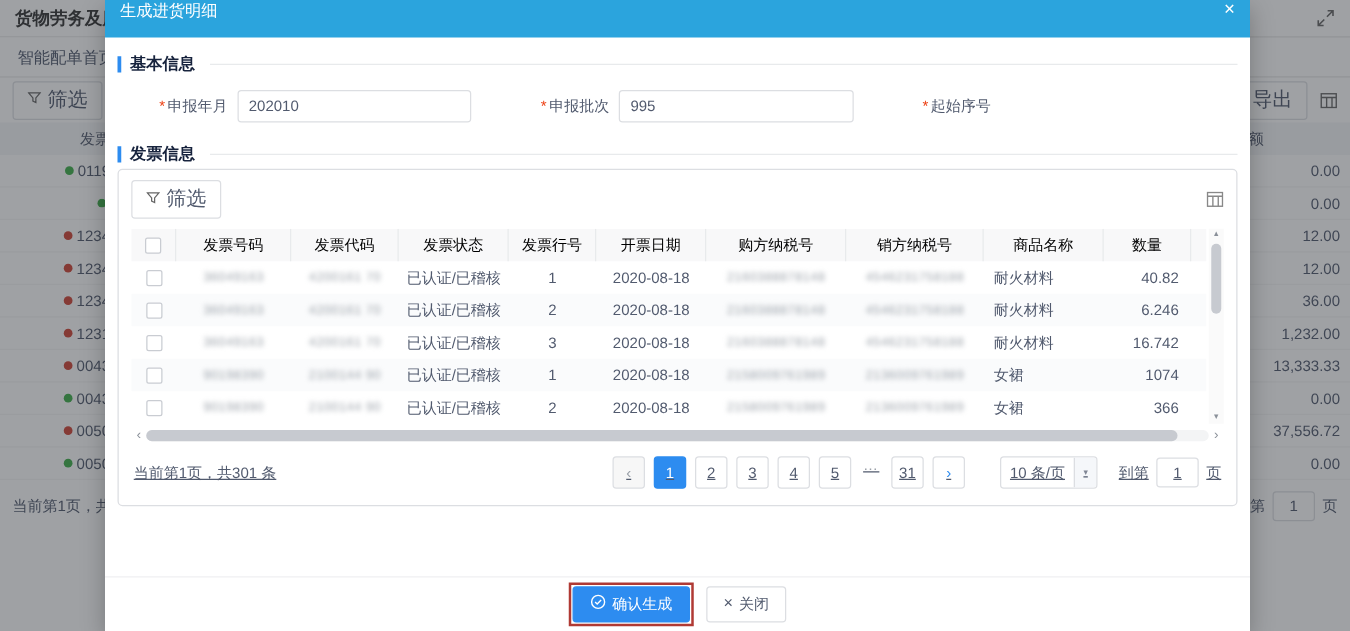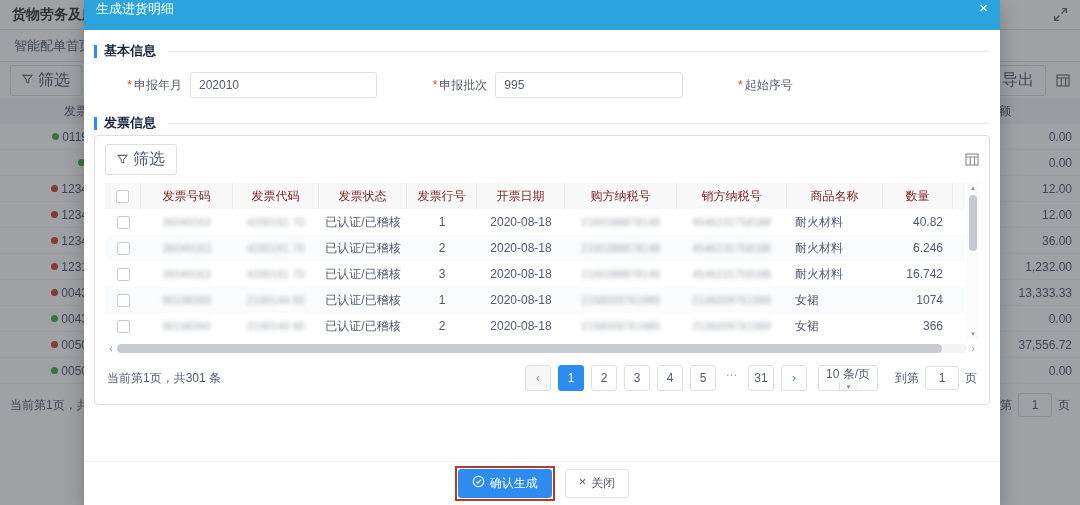--- a/index.html
+++ b/index.html
@@ -49,49 +49,49 @@
   .req { color:#ed4014; margin-right:2px; }
   .f-input { flex:1; min-width:0; height:26px; border:1px solid #dcdee2; border-radius:3px; padding:0 8px; font-size:12px; color:#515a6e; background:#fff; outline:none; font-family:inherit; }
 
   .invoice-panel { border:1px solid #dcdee2; border-radius:4px; padding:8px 10px 4px; }
   .panel-toolbar { display:flex; align-items:center; justify-content:space-between; margin-bottom:8px; }
   .icon-gray { color:#808695; display:inline-flex; }
 
   .table-zone { display:flex; }
   .t-scroll { flex:1; overflow:hidden; position:relative; }
   .t-inner { width:940px; }
-  .thead { display:flex; height:26px; background:#f8f8f9; align-items:stretch; font-size:12px; color:#7f1d1d; }
+  .thead { display:flex; height:26px; background:#f8f8f9; align-items:stretch; font-size:12px; color:#000000; }
   .hcell { display:flex; align-items:center; justify-content:center; border-right:1px solid #e8eaec; white-space:nowrap; overflow:hidden; }
   .hcell:last-child { border-right:none; }
   .trow { display:flex; height:26px; align-items:stretch; font-size:12px; color:#515a6e; }
   .trow.alt { background:#fafbfc; }
   .cell { display:flex; align-items:center; justify-content:center; white-space:nowrap; overflow:hidden; }
   .cell.left { justify-content:flex-start; padding-left:8px; }
   .cell.right { justify-content:flex-end; padding-right:10px; }
   .c0{width:36px}.c1{width:92px}.c2{width:86px}.c3{width:88px}.c4{width:70px}.c5{width:88px}.c6{width:112px}.c7{width:110px}.c8{width:96px}.c9{width:70px}.c10{width:76px}
   .cbx { width:13px; height:13px; border:1px solid #c9ccd2; border-radius:2px; background:#fff; display:inline-block; }
   .redact { filter:blur(2px); color:#9aa0a8; font-size:10px; letter-spacing:.5px; }
 
   .vscroll { width:12px; flex:none; background:#fafafa; position:relative; display:flex; flex-direction:column; align-items:center; justify-content:space-between; margin-left:2px; }
   .vs-arrow { font-size:7px; color:#8a9099; height:10px; line-height:10px; }
   .vs-thumb { position:absolute; top:12px; left:2px; width:8px; height:56px; background:#c7cad0; border-radius:4px; }
 
   .hscroll { display:flex; align-items:center; height:12px; margin:3px 0 2px; }
   .hs-arrow { font-size:11px; color:#8a9099; width:12px; text-align:center; line-height:12px; flex:none; }
   .hs-track { flex:1; height:9px; background:#f3f4f5; border-radius:5px; position:relative; }
   .hs-thumb { position:absolute; left:0; top:0; height:9px; width:97%; background:#c7cad0; border-radius:5px; }
 
-  .panel-pagination { display:flex; align-items:center; justify-content:space-between; padding:9px 2px 9px; font-size:12px; color:#515a6e; }
+  .panel-pagination { display:flex; align-items:center; justify-content:space-between; padding:9px 2px 9px; font-size:12px; color:#515a6e;text-decoration:underline; }
   .pager { display:flex; align-items:center; gap:7px; }
   .page-btn { min-width:26px; height:26px; padding:0 4px; line-height:24px; text-align:center; border:1px solid #dcdee2; border-radius:3px; background:#fff; font-size:12px; color:#515a6e; cursor:pointer; }
   .page-btn.active { background:#2d8cf0; border-color:#2d8cf0; color:#fff; }
   .page-btn.prev { color:#9aa0a8; background:#f7f7f7; }
   .page-btn.next { color:#2d8cf0; }
   .ellipsis { min-width:18px; text-align:center; color:#9aa0a8; letter-spacing:1px; }
-  .page-size { display:flex; align-items:center; height:26px; border:1px solid #dcdee2; border-radius:3px; overflow:hidden; margin-left:4px; cursor:pointer;flex-direction:column; }
+  .page-size { display:flex; align-items:center; height:26px; border:1px solid #dcdee2; border-radius:3px; overflow:hidden; margin-left:21px; cursor:pointer; }
   .sel-text { padding:0 7px; font-size:12px; white-space:nowrap; }
   .sel-caret { width:18px; height:100%; border-left:1px solid #dcdee2; background:#f5f7fa; display:flex; align-items:center; justify-content:center; font-size:7px; color:#808695; }
   .goto { display:flex; align-items:center; gap:6px; margin-left:10px; white-space:nowrap; }
 
   .modal-footer { flex:none; height:44px; border-top:1px solid #efeff2; display:flex; align-items:center; justify-content:center; gap:10px; }
   .annotation-box { border:2px solid #b03a34; padding:1px; display:inline-flex; }
   .btn { display:inline-flex; align-items:flex-start; gap:5px; border-radius:3px; font-size:12px; padding:5px 13px; cursor:pointer; white-space:nowrap; }
   .btn-confirm { background:#2d8cf0; border:1px solid #2d8cf0; color:#fff; }
   .btn-close { background:#fff; border:1px solid #dcdee2; color:#515a6e; }
   .x-mark { font-size:13px; line-height:1; }

